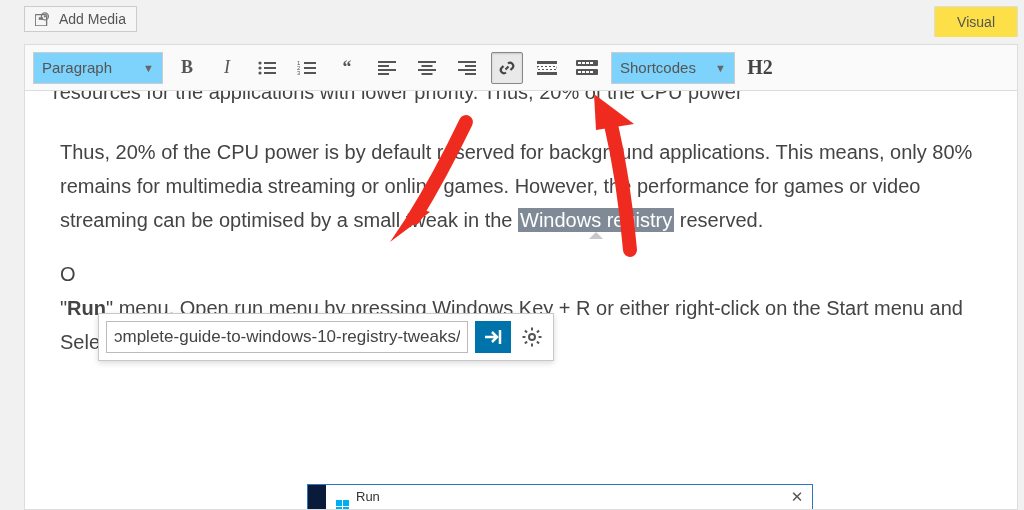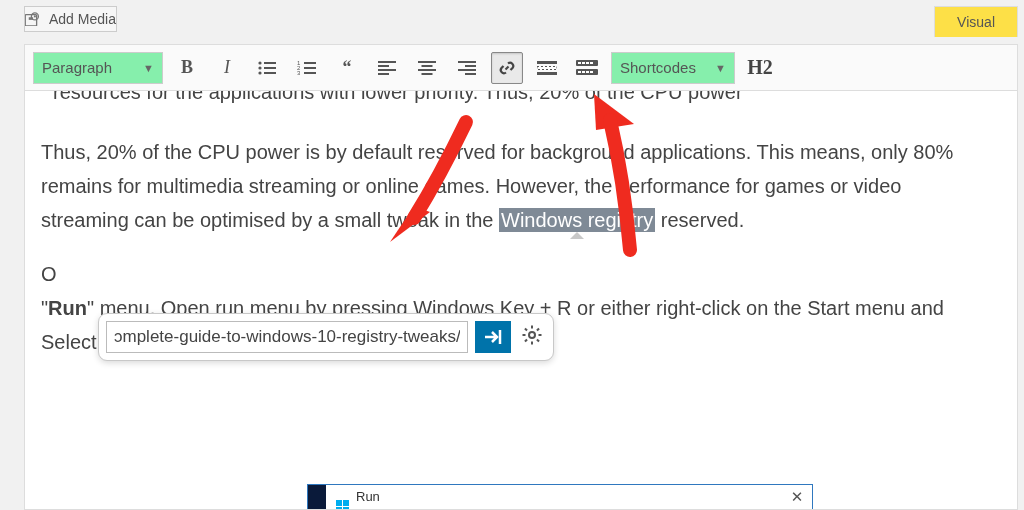--- a/index.html
+++ b/index.html
@@ -12,21 +12,21 @@
     position: relative;
     color: #444;
   }
   
   .add-media-btn {
     display: inline-flex;
     align-items: center;
     gap: 6px;
     background: #f6f6f6;
     border: 1px solid #ccc;
-    padding: 4px 0;
+    padding: 4px 10px;
     font-size: 14px;
     color: #555;
     margin: 6px 0 8px 24px;
     cursor: pointer;
   }
   .add-media-icon {
     width: 18px; height: 14px;
     display: inline-block;
   }
   
@@ -60,21 +60,21 @@
     border-bottom: 1px solid #ddd;
     padding: 6px 8px;
     background: #fafafa;
     height: 46px;
   }
   .dropdown {
     display: flex;
     align-items: center;
     justify-content: space-between;
     border: 1px solid #ccc;
-    background: #86efac;
+    background: #7dd3fc;
     height: 32px;
     padding: 0 8px;
     font-size: 15px;
     color: #555;
     cursor: pointer;
   }
   .dropdown .chev {
     margin-left: 10px;
     font-size: 11px;
     color: #666;
@@ -103,21 +103,21 @@
     font-weight: 700;
     font-size: 20px;
     color: #444;
     width: 34px;
     text-align: right;
   }
   .btn svg { display: block; }
 
   
   .content {
-    padding: 4px 28px 0 16px;
+    padding: 4px 28px 0 35px;
     font-size: 20px;
     line-height: 1.7;
     color: #444;
     height: 418px;
     overflow: hidden;
     position: relative;
   }
   .cut-line {
     position: absolute;
     top: -16px;
@@ -148,23 +148,24 @@
 
   
   .link-pop {
     position: absolute;
     top: 222px;
     left: 73px;
     background: #fff;
     border: 1px solid #c8c8c8;
     box-shadow: 0 2px 6px rgba(0,0,0,0.15);
     display: flex;
+    align-items: center;
     padding: 7px;
     gap: 7px;
-    border-radius: 9px;
+    border-radius: 0;
   }
   .link-pop input {
     width: 362px;
     height: 32px;
     border: 1px solid #bbb;
     padding: 0 7px;
     font-size: 17px;
     color: #444;
     font-family: Verdana, Geneva, sans-serif;
   }

